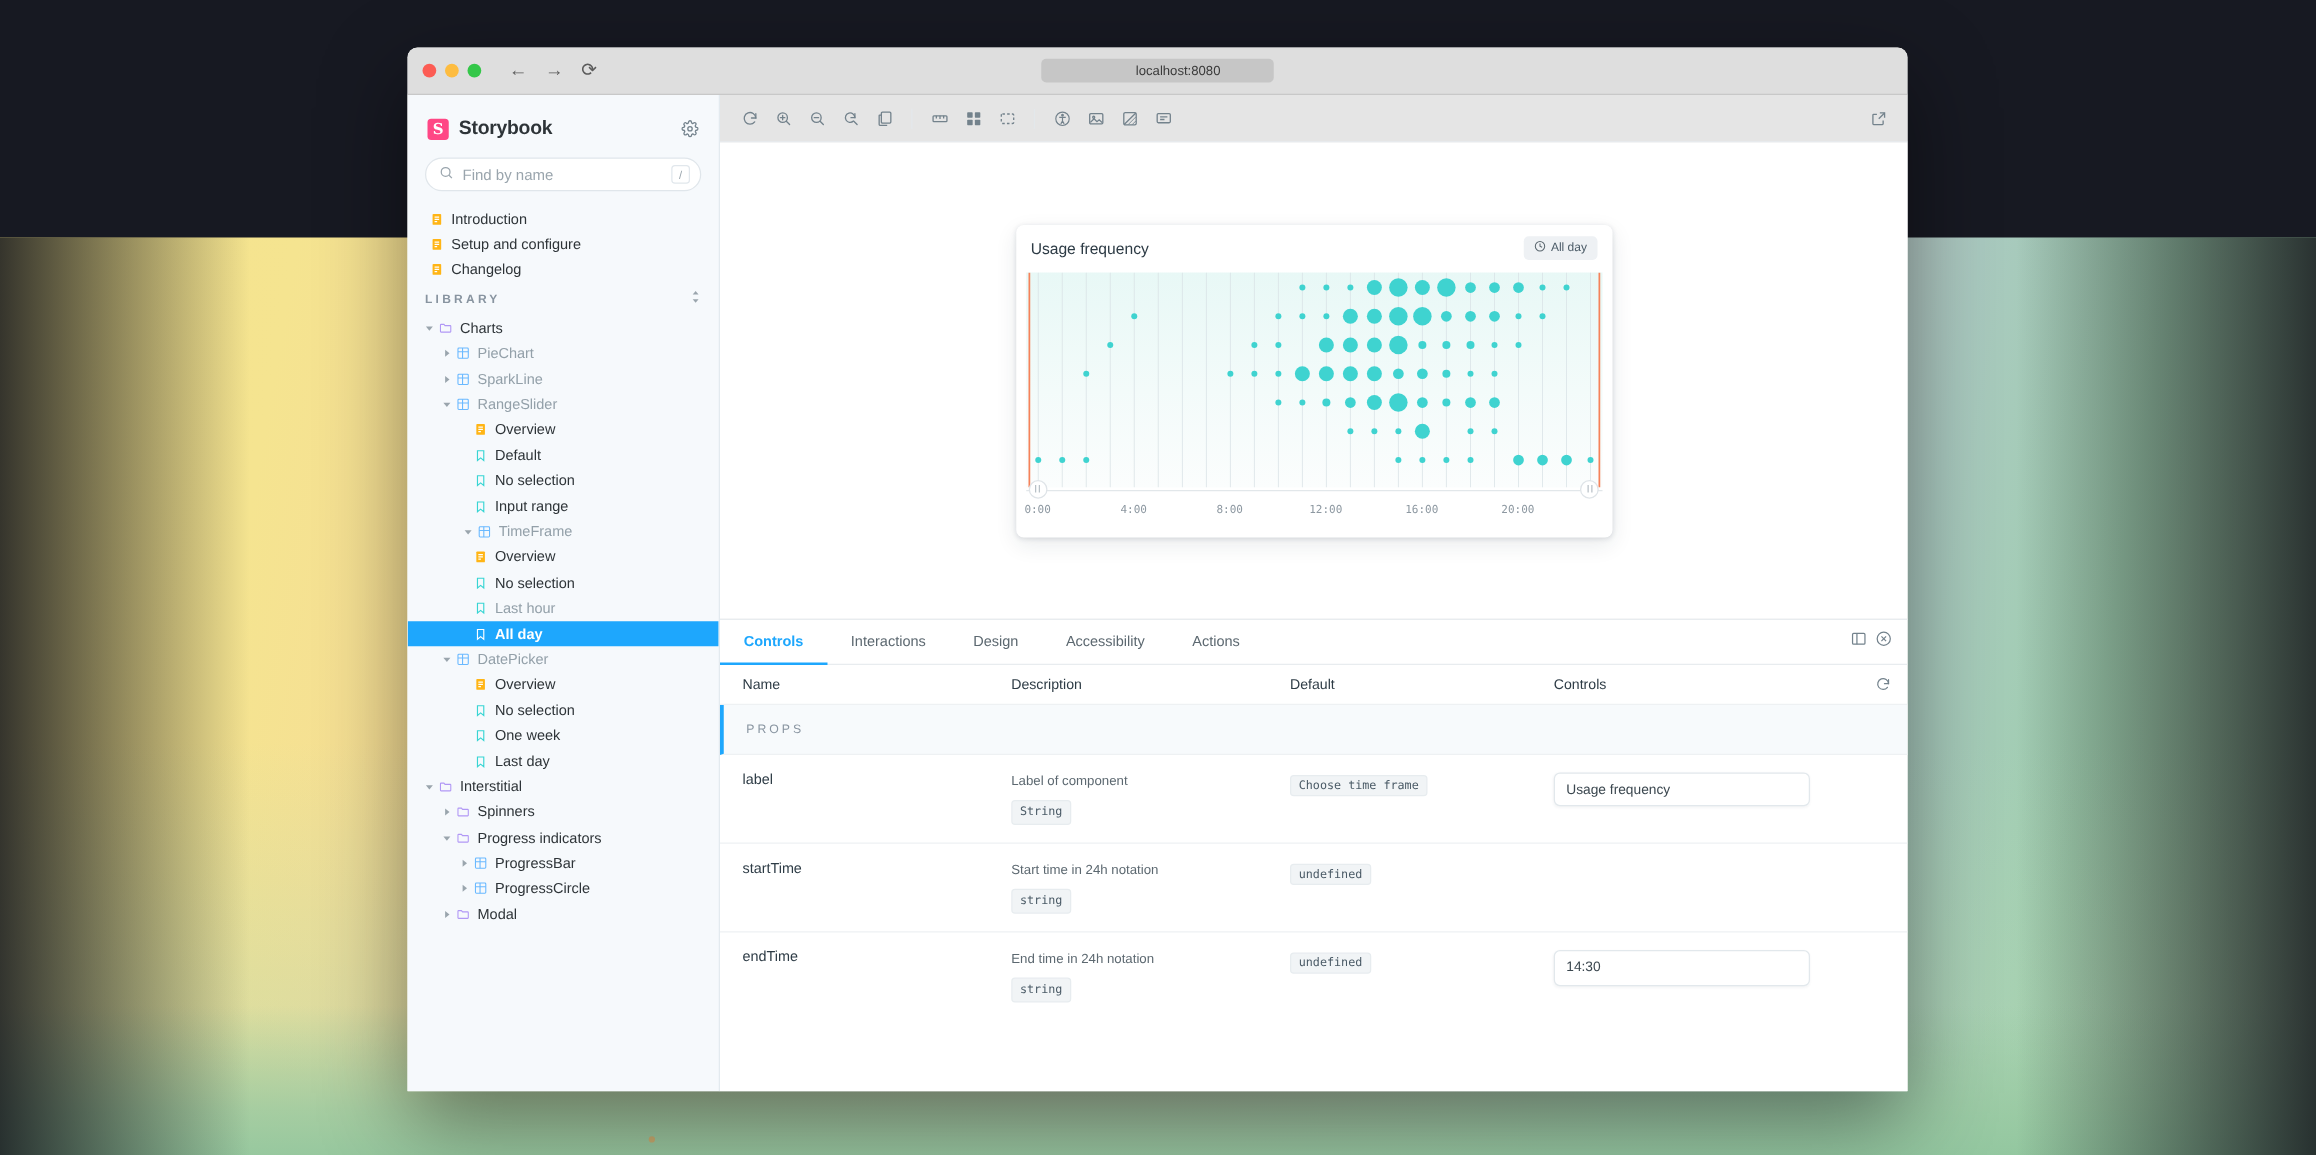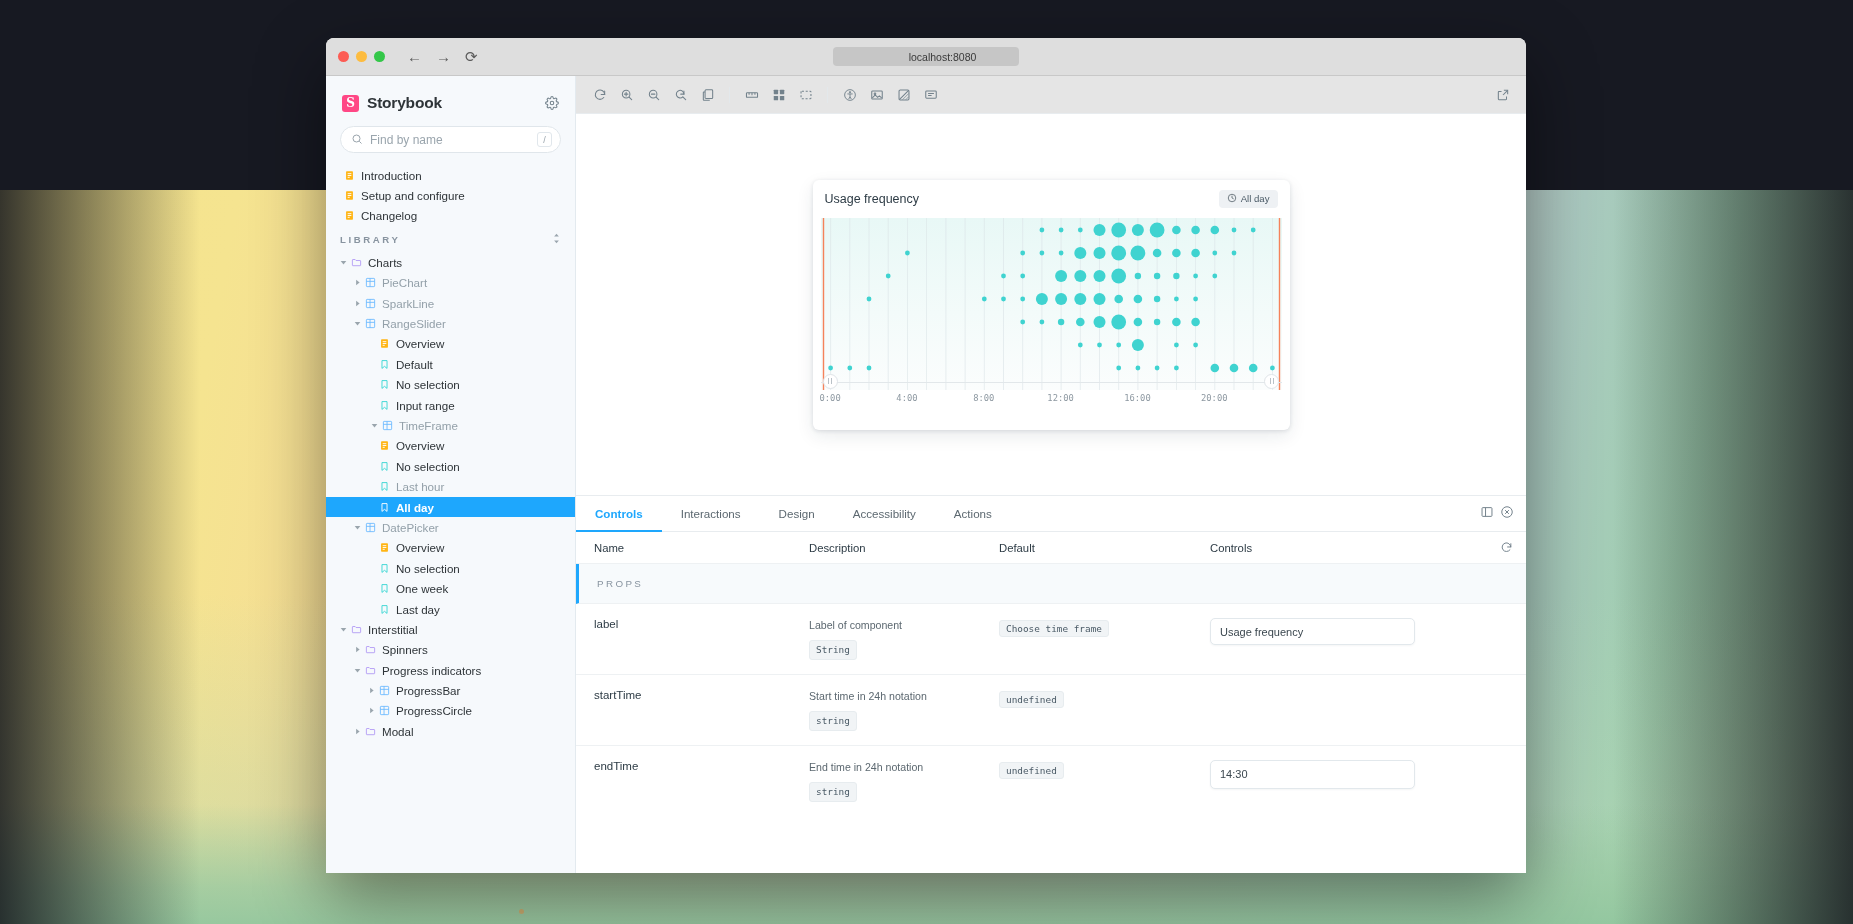--- a/index.html
+++ b/index.html
@@ -126,21 +126,21 @@
   .chart-head { height: 38px; flex: 0 0 38px; display: flex; align-items: center; padding: 0 12px; }
   .chart-title { font-size: 12.5px; color: #2d3b45; }
   .chart-badge {
     margin-left: auto; display: flex; align-items: center; gap: 4px;
     background: #eef1f4; border-radius: 4px; padding: 3px 8px;
     font-size: 9.6px; color: #4a5a66;
   }
   .plot-wrap { flex: 1; position: relative; min-height:0; }
   .plot { position: absolute; left: 8px; right: 8px; top: 0; bottom: 40px; }
   .plot-bg { position:absolute; inset:0; background: linear-gradient(to bottom, #e8f8f6 0%, #f3fbfa 55%, #fbfdfd 100%); }
-  .axis-row { position: absolute; left: 8px; right: 8px; bottom: 16px; height: 40px; }
+  .axis-row { position: absolute; left: 8px; right: 8px; bottom: 6px; height: 40px; }
   .axis-line { position: absolute; left: 0; right: 0; top: 8px; height: 1px; background: #e2e7ea; }
   .handle {
     position: absolute; top: 0px; width: 15px; height: 15px; border-radius: 50%;
     background: #fff; border: 1px solid #dfe4e8; display: flex; align-items: center;
     justify-content: center; gap: 1.5px;
   }
   .handle i { width: 1px; height: 6px; background: #b9c1c7; display: block; }
   .xlabels { position: absolute; left: 0; right: 0; top: 19px; height: 14px; }
   .xlab { position: absolute; font-family: "DejaVu Sans Mono", monospace; font-size: 8.8px; color: #8d98a1; transform: translateX(-50%); }
 
@@ -153,21 +153,21 @@
   }
   .ptab.active { color: #1ea7fd; font-weight: 700; }
   .ptab.active:after { content:""; position:absolute; left:0; right:0; bottom:-1px; height:2.5px; background:#1ea7fd; }
   .ptabs-right { margin-left: auto; display: flex; align-items: center; gap: 6px; padding-right: 12px; color: #73828c; }
 
   .ctrl-head {
     height: 32px; flex: 0 0 32px; display: flex; align-items: center;
     font-size: 11.3px; color: #2d3b45; border-bottom: 1px solid #eef1f3;
   }
   .c-name  { width: 233px; padding-left: 18px; }
-  .c-desc  { width: 190px; }
+  .c-desc  { width: 223px; }
   .c-def   { width: 211px; }
   .c-ctrl  { flex: 1; }
   .c-act   { width: 40px; display: flex; align-items: center; justify-content: center; color: #73828c; }
 
   .props-band {
     height: 40px; flex: 0 0 40px; background: #f7fafc; display: flex; align-items: center;
     padding-left: 18px; font-size: 9.8px; letter-spacing: 2.4px; color: #8894a0;
     border-bottom: 1px solid #eef1f3; border-left: 3px solid #1ea7fd;
   }
   .prow { display: flex; border-bottom: 1px solid #eef1f3; padding: 14px 0; min-height: 63px; }

